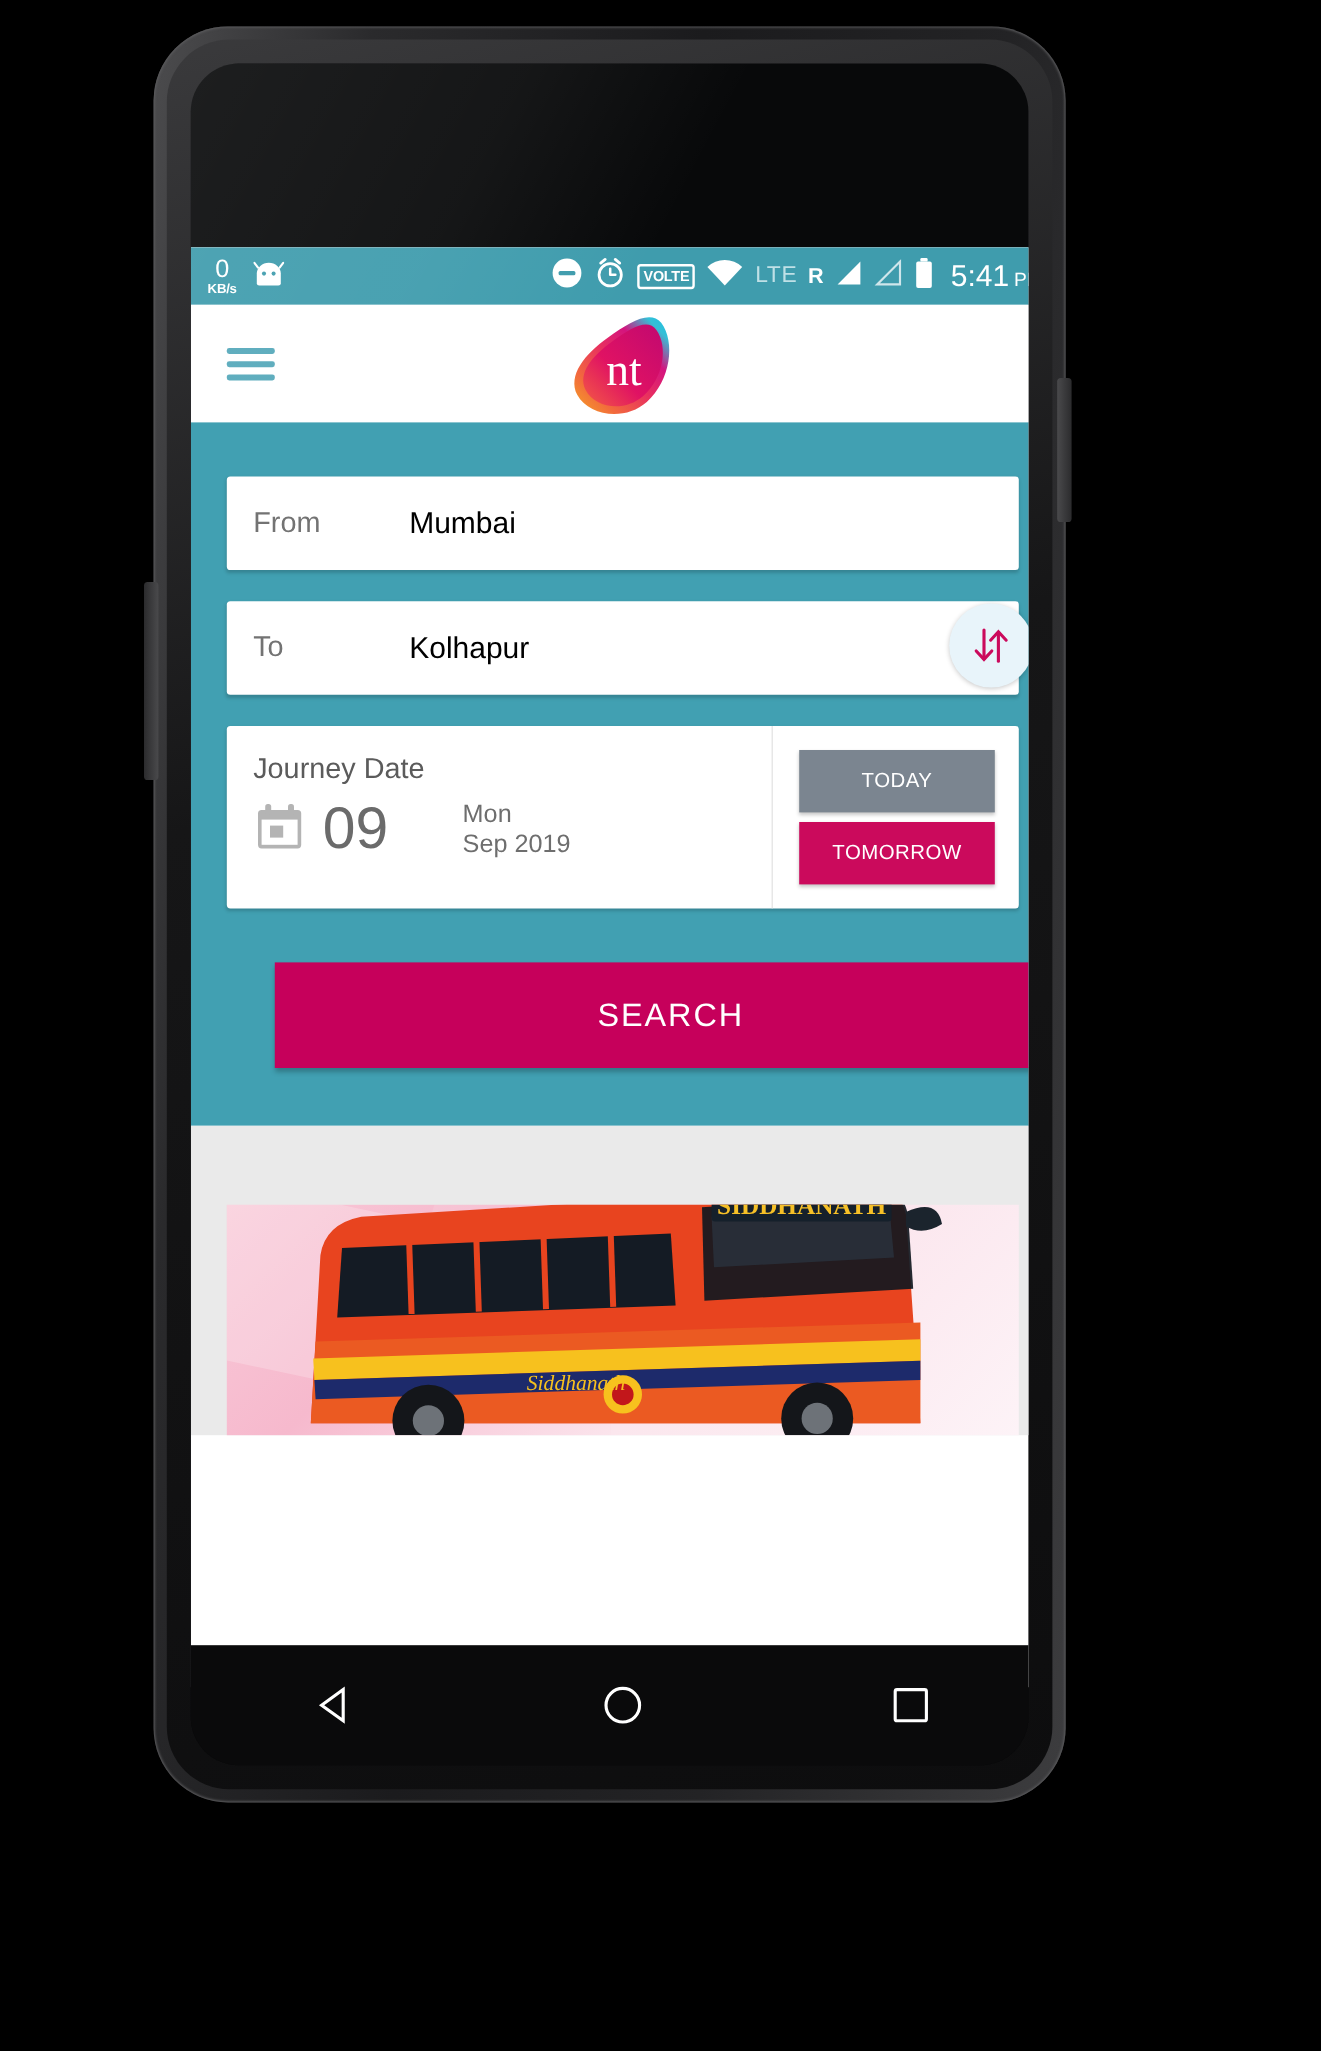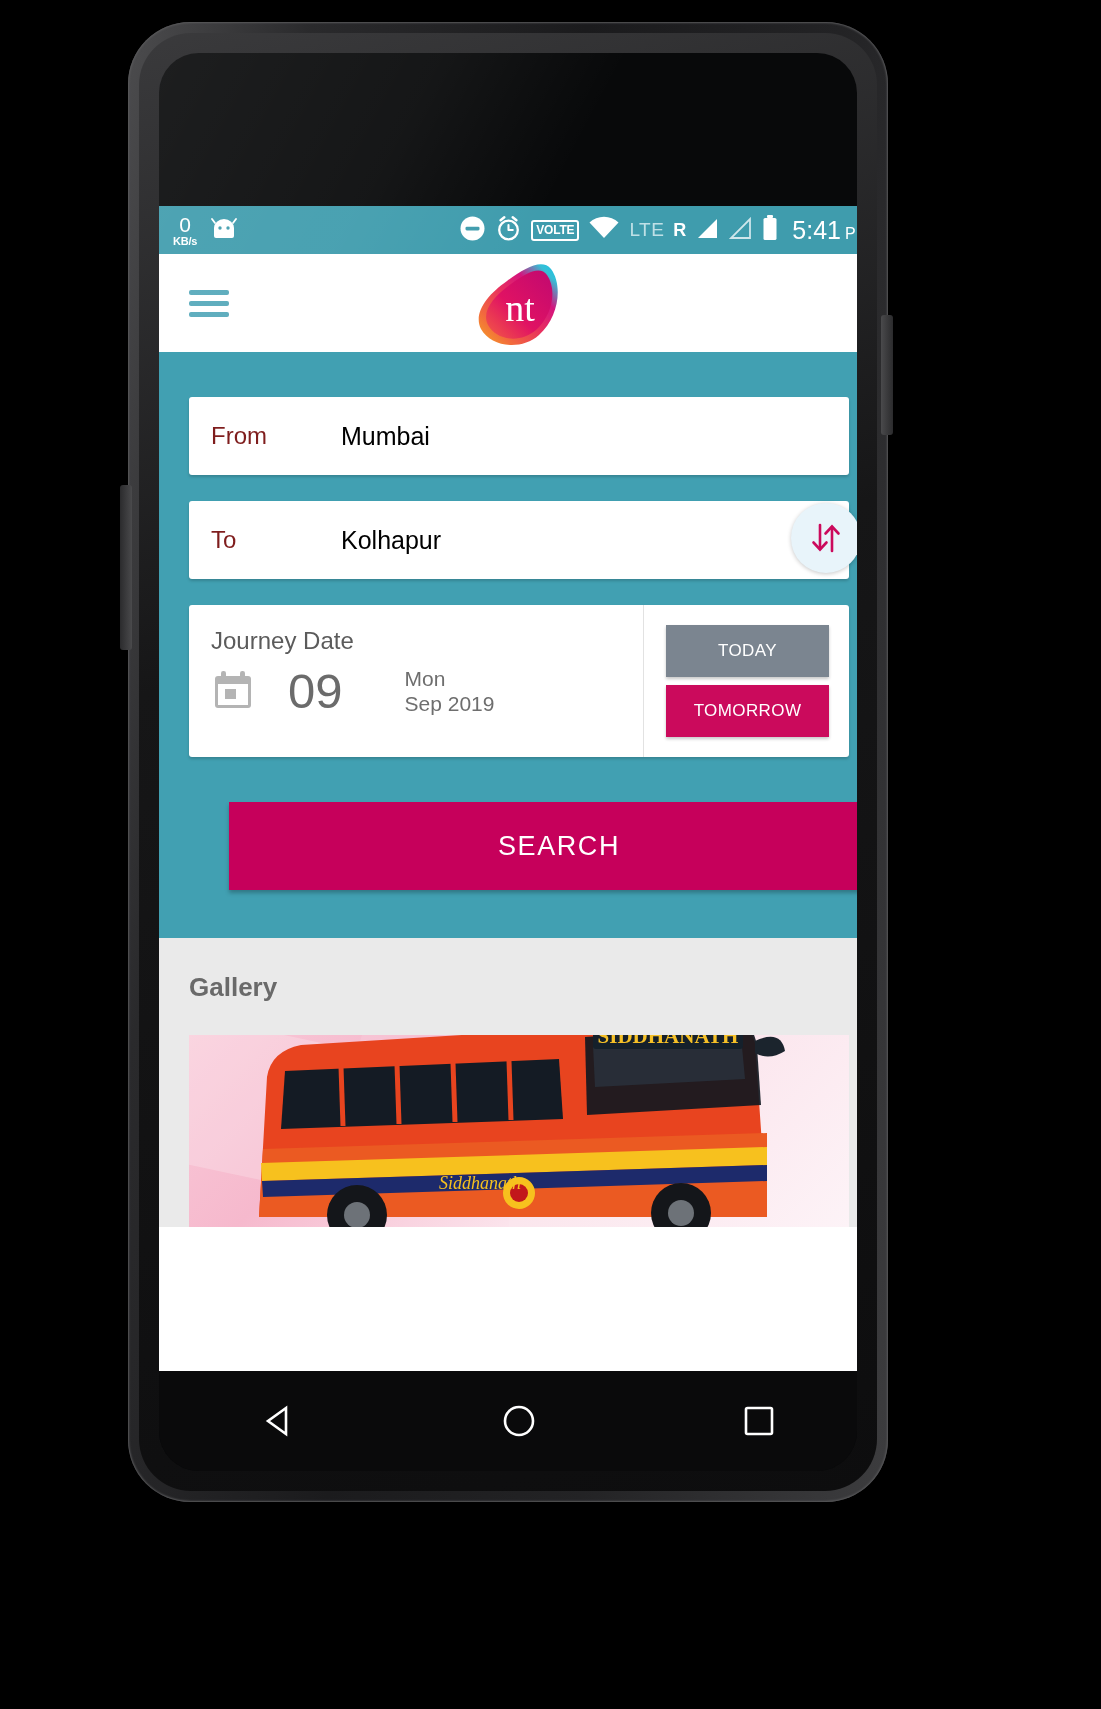--- a/index.html
+++ b/index.html
@@ -97,21 +97,21 @@
   
   #search-panel { background:#41a0b2; padding:45px 30px 48px; position:relative; }
 
   .field-card {
     background:#ffffff; border-radius:3px;
     height:78px; display:flex; align-items:center;
     box-shadow: 0 2px 3px rgba(0,0,0,.18);
     padding: 0 22px;
     position:relative; z-index:2;
   }
-  .field-label { font-size:24px; color:#7f1d1d; width:130px; }
+  .field-label { font-size:24px; color:#737373; width:130px; }
   .field-value { font-size:25px; color:#000000; }
   #to-card { margin-top:26px; }
 
   #swap-button {
     position:absolute; right:18px; top:151px;
     width:70px; height:70px; border-radius:50%;
     background:#e8f4fa;
     box-shadow: 0 1px 4px rgba(0,0,0,.22);
     z-index:5; display:flex; align-items:center; justify-content:center;
     cursor:pointer;
@@ -120,21 +120,21 @@
   
   #date-card {
     margin-top:26px; background:#ffffff; border-radius:3px;
     box-shadow: 0 2px 3px rgba(0,0,0,.18);
     display:flex; min-height:152px;
   }
   #date-left { flex:1; padding:22px 0 26px 22px; }
   #date-left .jd-title { font-size:24px; color:#5b5b5b; }
   .jd-row { display:flex; align-items:center; margin-top:12px; }
   .cal-icon { margin-right:14px; }
-  .jd-day { font-size:49px; color:#6b6b6b; font-weight:400; line-height:1;margin-left:19px; }
+  .jd-day { font-size:49px; color:#6b6b6b; font-weight:400; line-height:1; }
   .jd-my { margin-left:14px; line-height:1.18; }
   .jd-my div { font-size:21px; color:#6e6e6e;margin-left:48px; }
   #date-right {
     width:206px; border-left:1px solid #e2e2e2;
     padding:18px 20px 18px 22px;
     display:flex; flex-direction:column; justify-content:center; gap:8px;
   }
   .date-quick-btn {
     height:52px; display:flex; align-items:center; justify-content:center;
     color:#ffffff; font-size:17px; letter-spacing:.4px;
@@ -329,21 +329,20 @@
             <div id="date-right">
               <button class="date-quick-btn" id="btn-today">TODAY</button>
               <button class="date-quick-btn" id="btn-tomorrow">TOMORROW</button>
             </div>
           </div>
 
           <button id="search-button">SEARCH</button>
         </div>
 
         <div id="gallery-section">
-          <div id="gallery-title">Gallery</div>
           <div id="gallery-image">
             <div class="facet" style="left:0;top:0;width:190px;height:150px;transform:skewY(12deg);"></div>
             <div class="facet" style="left:160px;top:-20px;width:170px;height:120px;transform:skewX(-18deg);opacity:.5;"></div>
             <div class="facet" style="left:320px;top:60px;width:200px;height:170px;transform:skewY(-10deg);opacity:.45;"></div>
             <svg width="100%" height="260" viewBox="0 0 660 260" preserveAspectRatio="xMidYMax meet" style="position:absolute;left:0;bottom:0;">
 
               <path d="M70 250 L78 110 Q82 84 112 78 L530 52 Q560 50 566 76 L578 250 Z" fill="#e8441f"></path>
               <path d="M70 250 L74 182 L578 166 L578 250 Z" fill="#eb5a22"></path>
 
               <path d="M396 70 L556 60 Q566 62 568 80 L572 138 L398 148 Z" fill="#111820" opacity=".92"></path>

